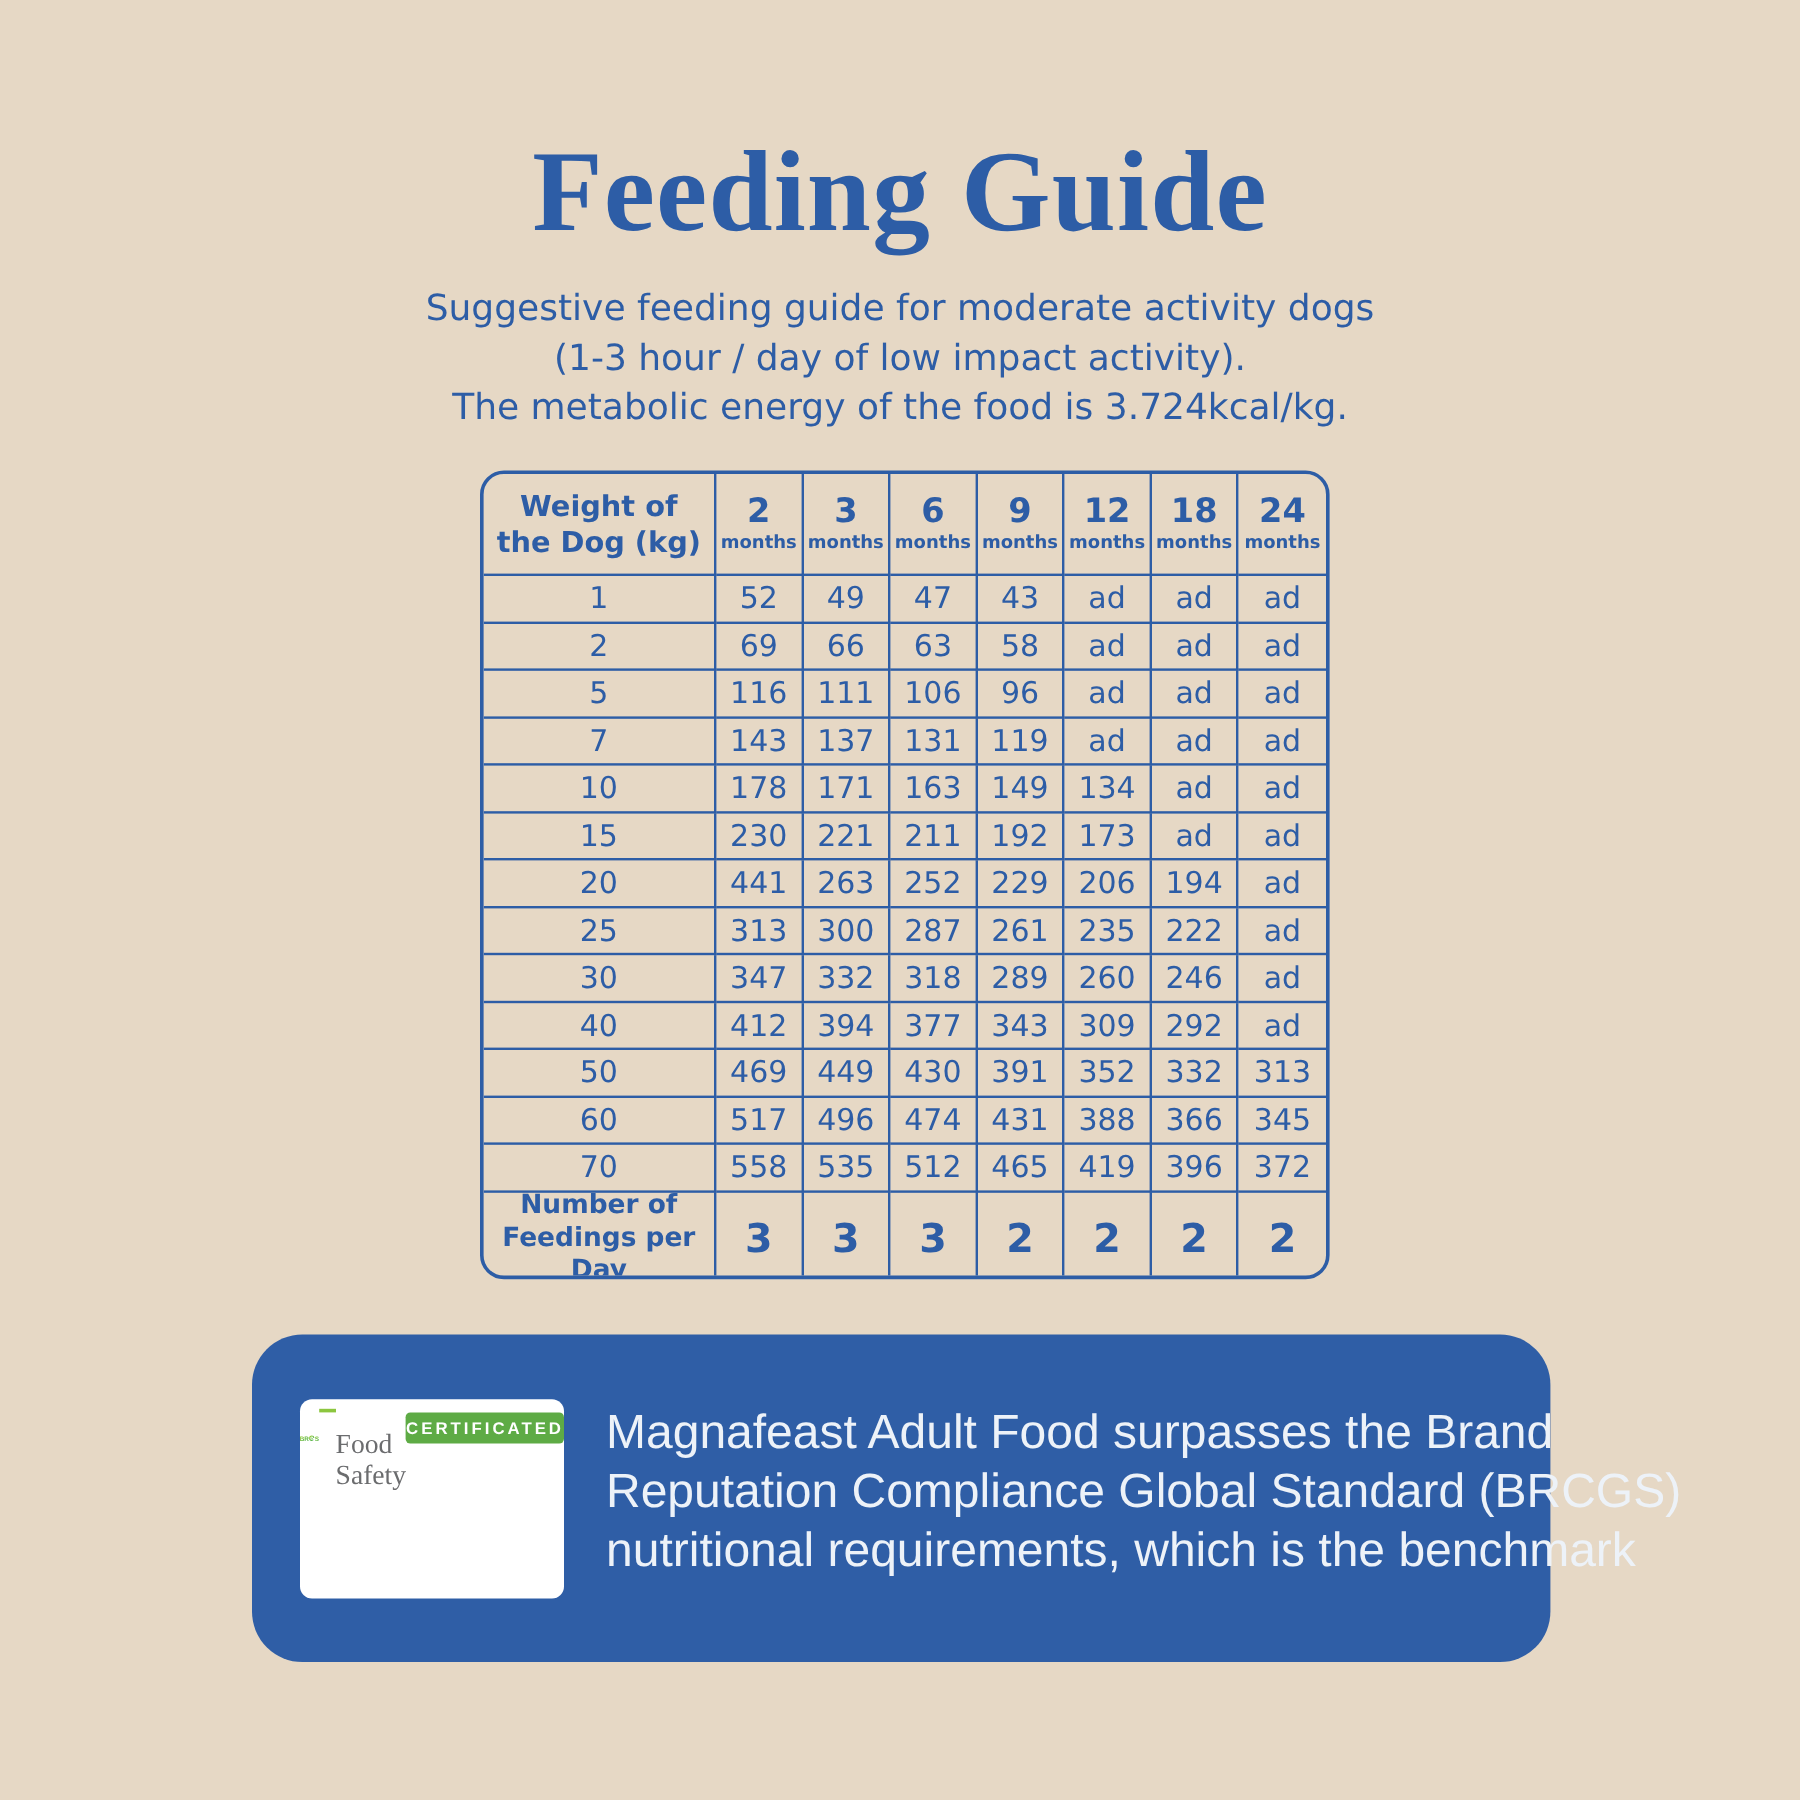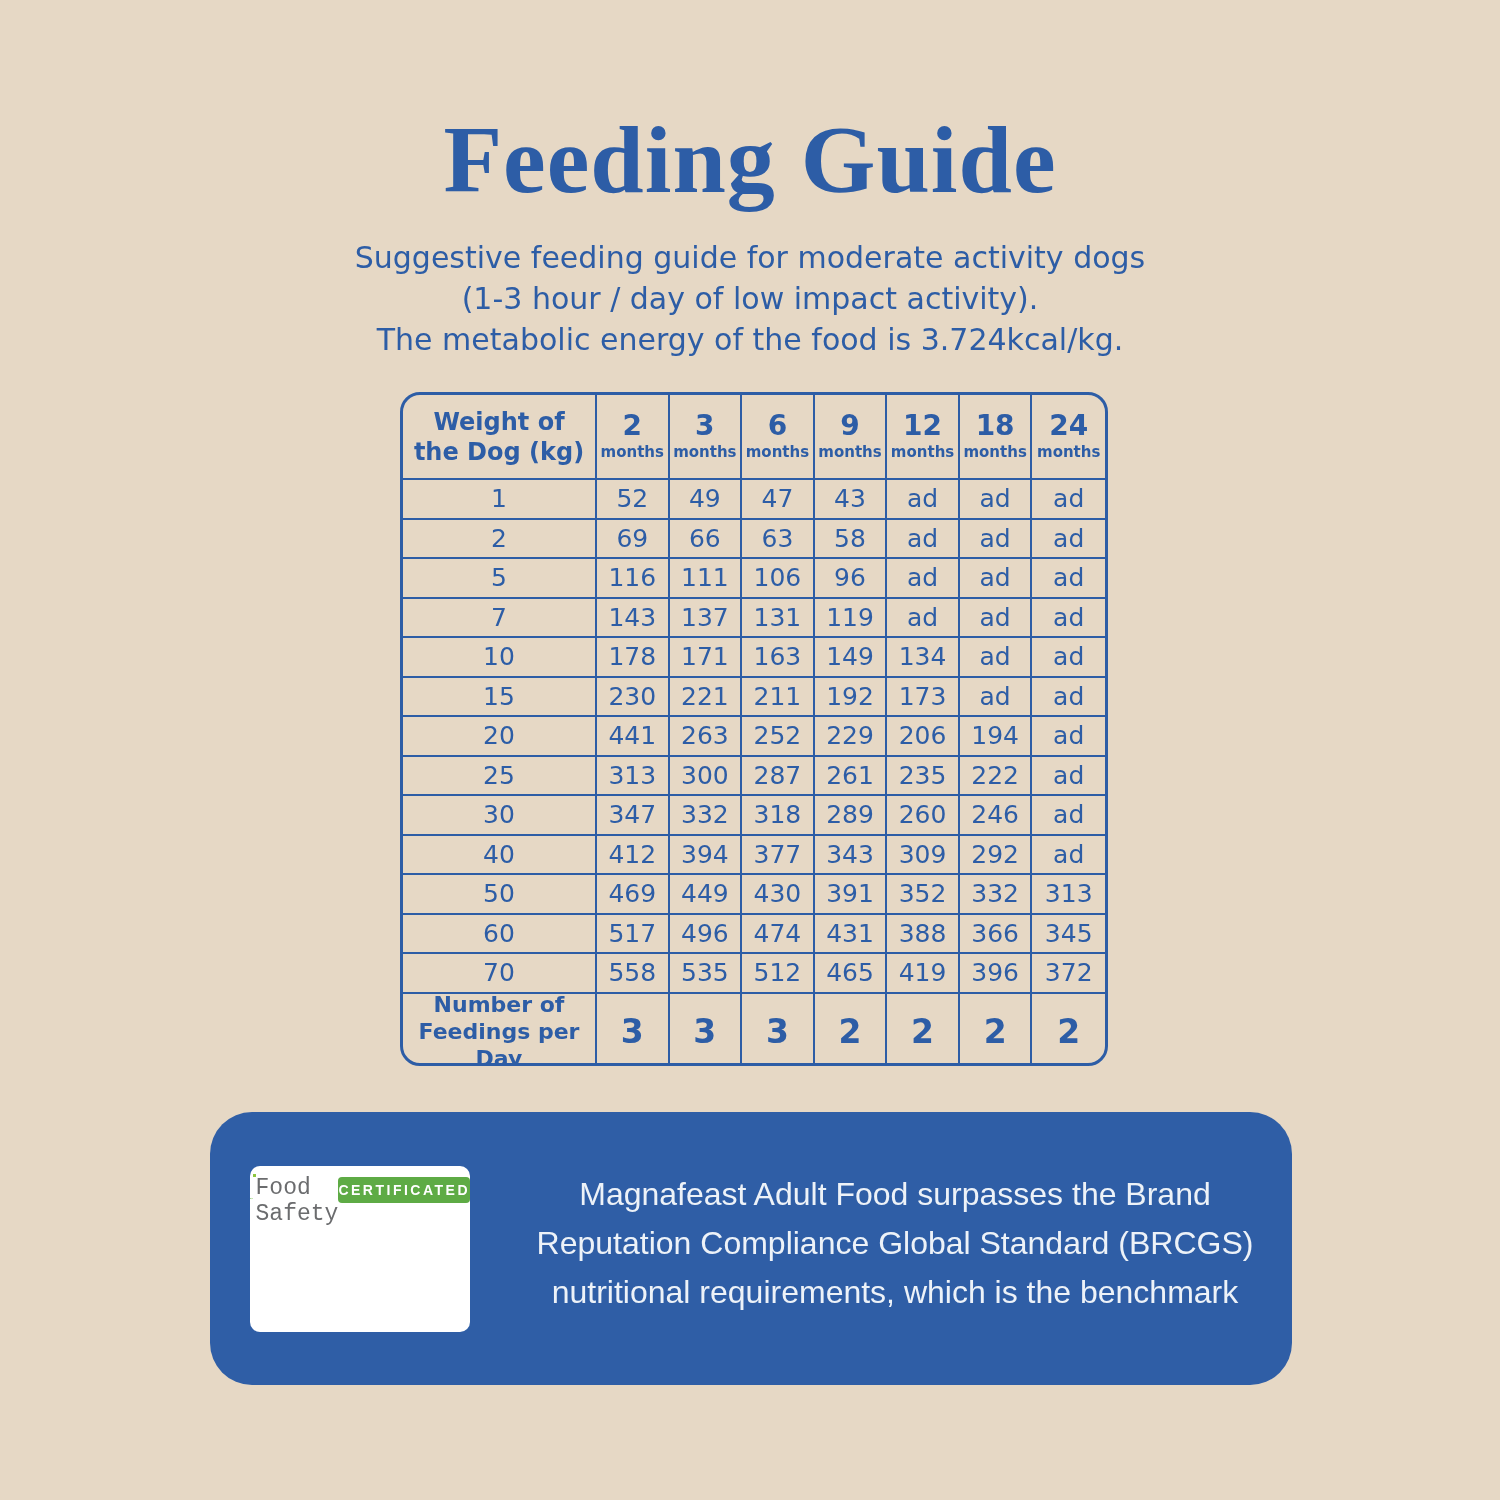--- a/index.html
+++ b/index.html
@@ -80,39 +80,38 @@
     position:absolute;left:40px;top:54px;
     width:220px;height:166px;
     background:#ffffff;
     border-radius:10px;
     display:flex;flex-direction:row;align-items:flex-start;
     padding-top:3px;
   }
   .logo-svg{width:178px;height:59px;display:block;}
   .divider{width:150px;height:3px;background:var(--divider-green);margin-top:5px;}
   .food-safety{
-    font-family:Liberation Mono, monospace;
-    font-size:23px;color:var(--gray);margin-top:6px;
+    font-family:Liberation Serif, serif;
+    font-size:23px;color:var(--gray);margin-top:22px;
   }
   .badge{
     margin-top:8px;
     width:180px;height:26px;
     background:var(--badge-green);
     border-radius:4px;
     color:#ffffff;
     font-size:14px;font-weight:700;letter-spacing:2.5px;
     display:flex;align-items:center;justify-content:center;
   }
   .panel-text{
     position:absolute;left:295px;top:58px;
     width:780px;
     color:var(--panel-text);
-    font-size:32px;line-height:49px;
+    font-size:40px;line-height:49px;
     white-space:nowrap;
-    text-align:center;
   }
 </style>
 </head>
 <body>
 
 <div class="page">
 
   <div class="title">Feeding Guide</div>
 
   <div class="subtitle">

